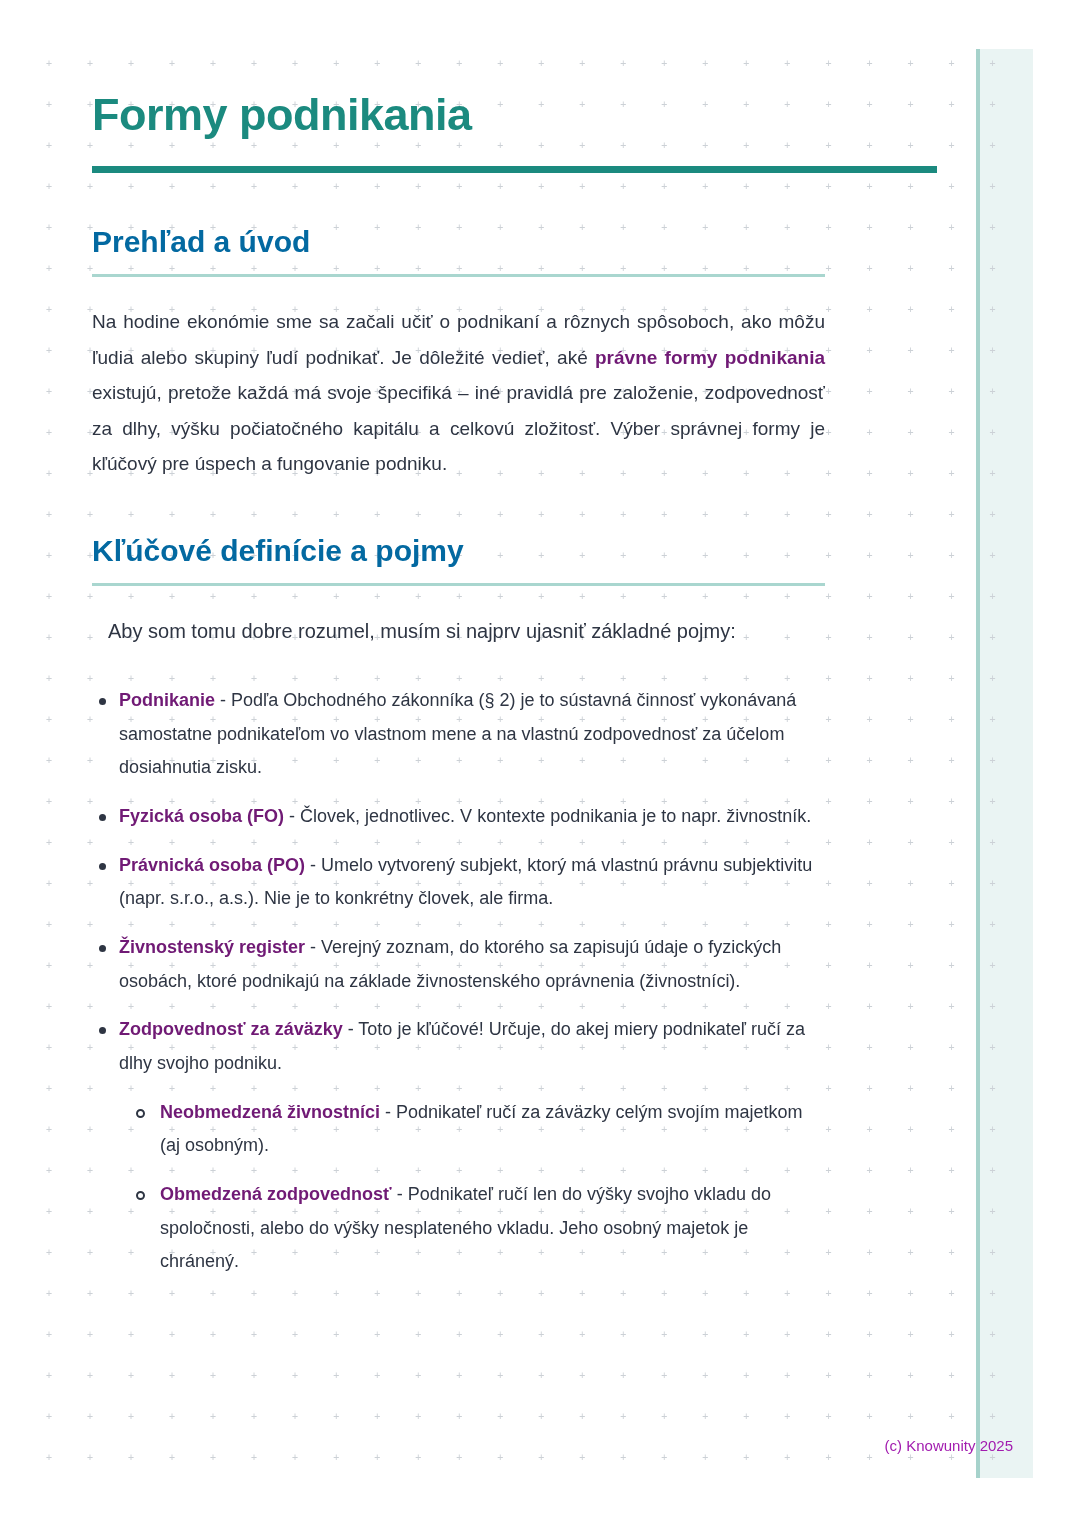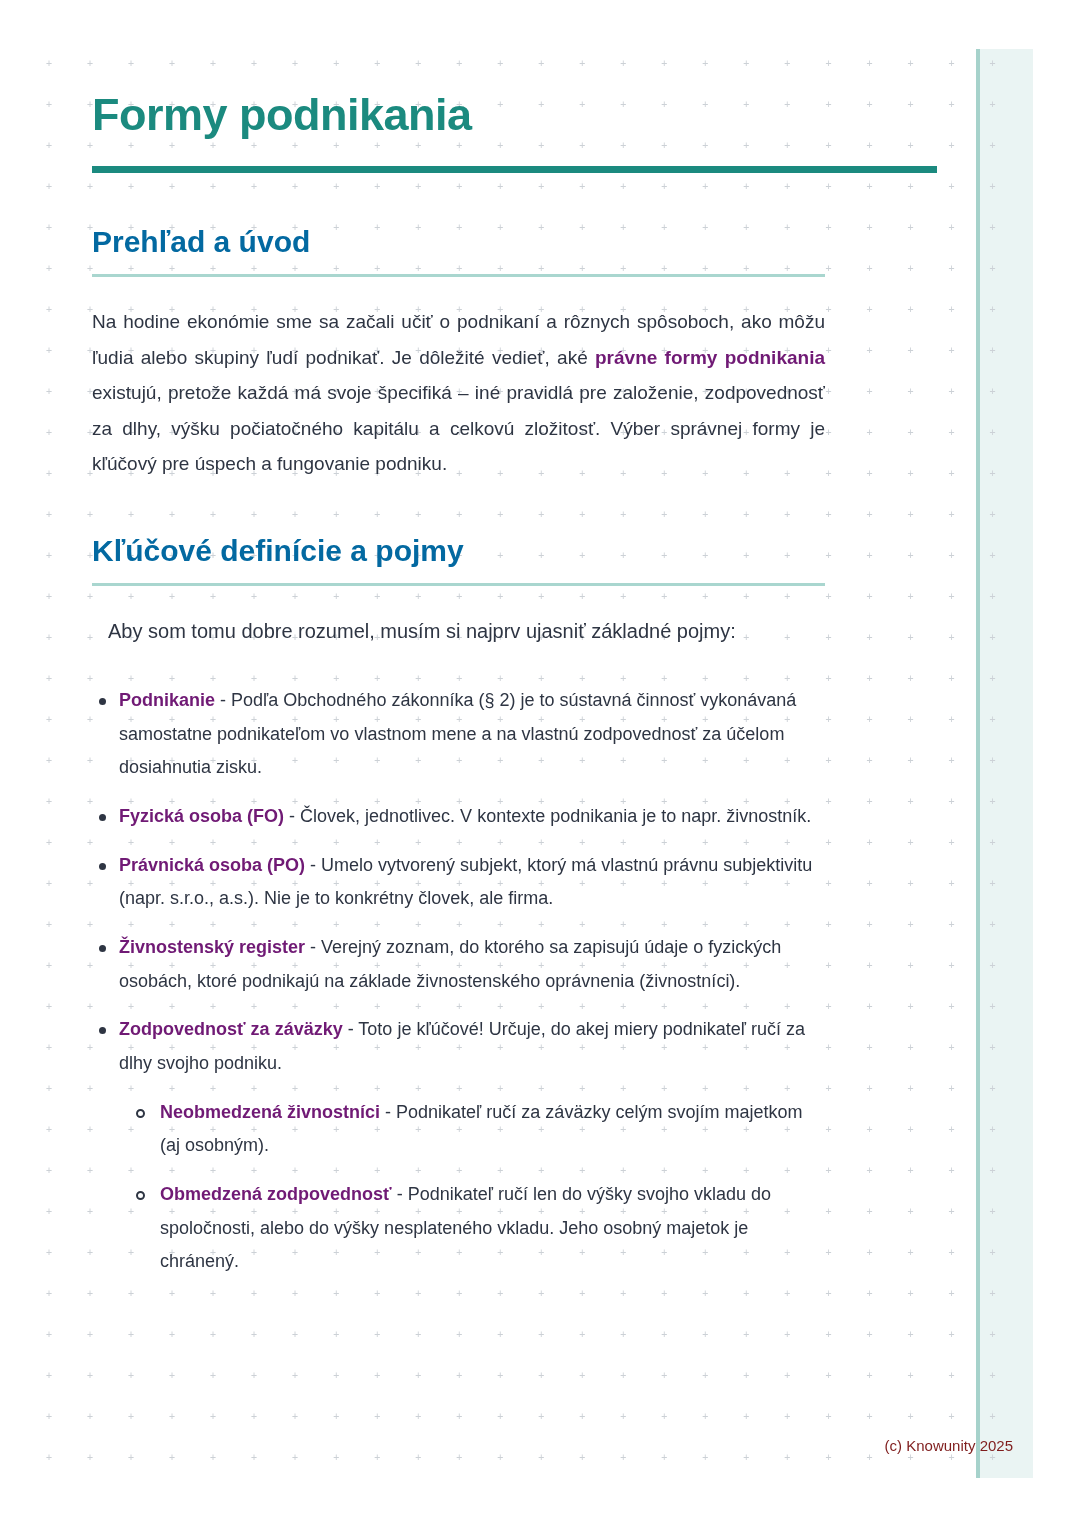--- a/index.html
+++ b/index.html
@@ -46,21 +46,21 @@
   }
   ul.sub{list-style:none;margin:15px 0 0 0;padding:0;}
   ul.sub>li{position:relative;padding-left:41px;margin-bottom:15px;}
   ul.sub>li::before{
     content:"";position:absolute;left:17px;top:13px;box-sizing:border-box;
     width:9px;height:9px;border-radius:50%;border:2px solid #2e3543;background:transparent;
   }
 
   .footer{
     position:absolute;right:67px;top:1437px;z-index:3;
-    font-size:15px;color:#7f1d1d;
+    font-size:15px;color:#a21caf;
   }
 </style>
 </head>
 <body>
 
 <div class="dotgrid" aria-hidden="true">++++++++++++++++++++++++
 ++++++++++++++++++++++++
 ++++++++++++++++++++++++
 ++++++++++++++++++++++++
 ++++++++++++++++++++++++

